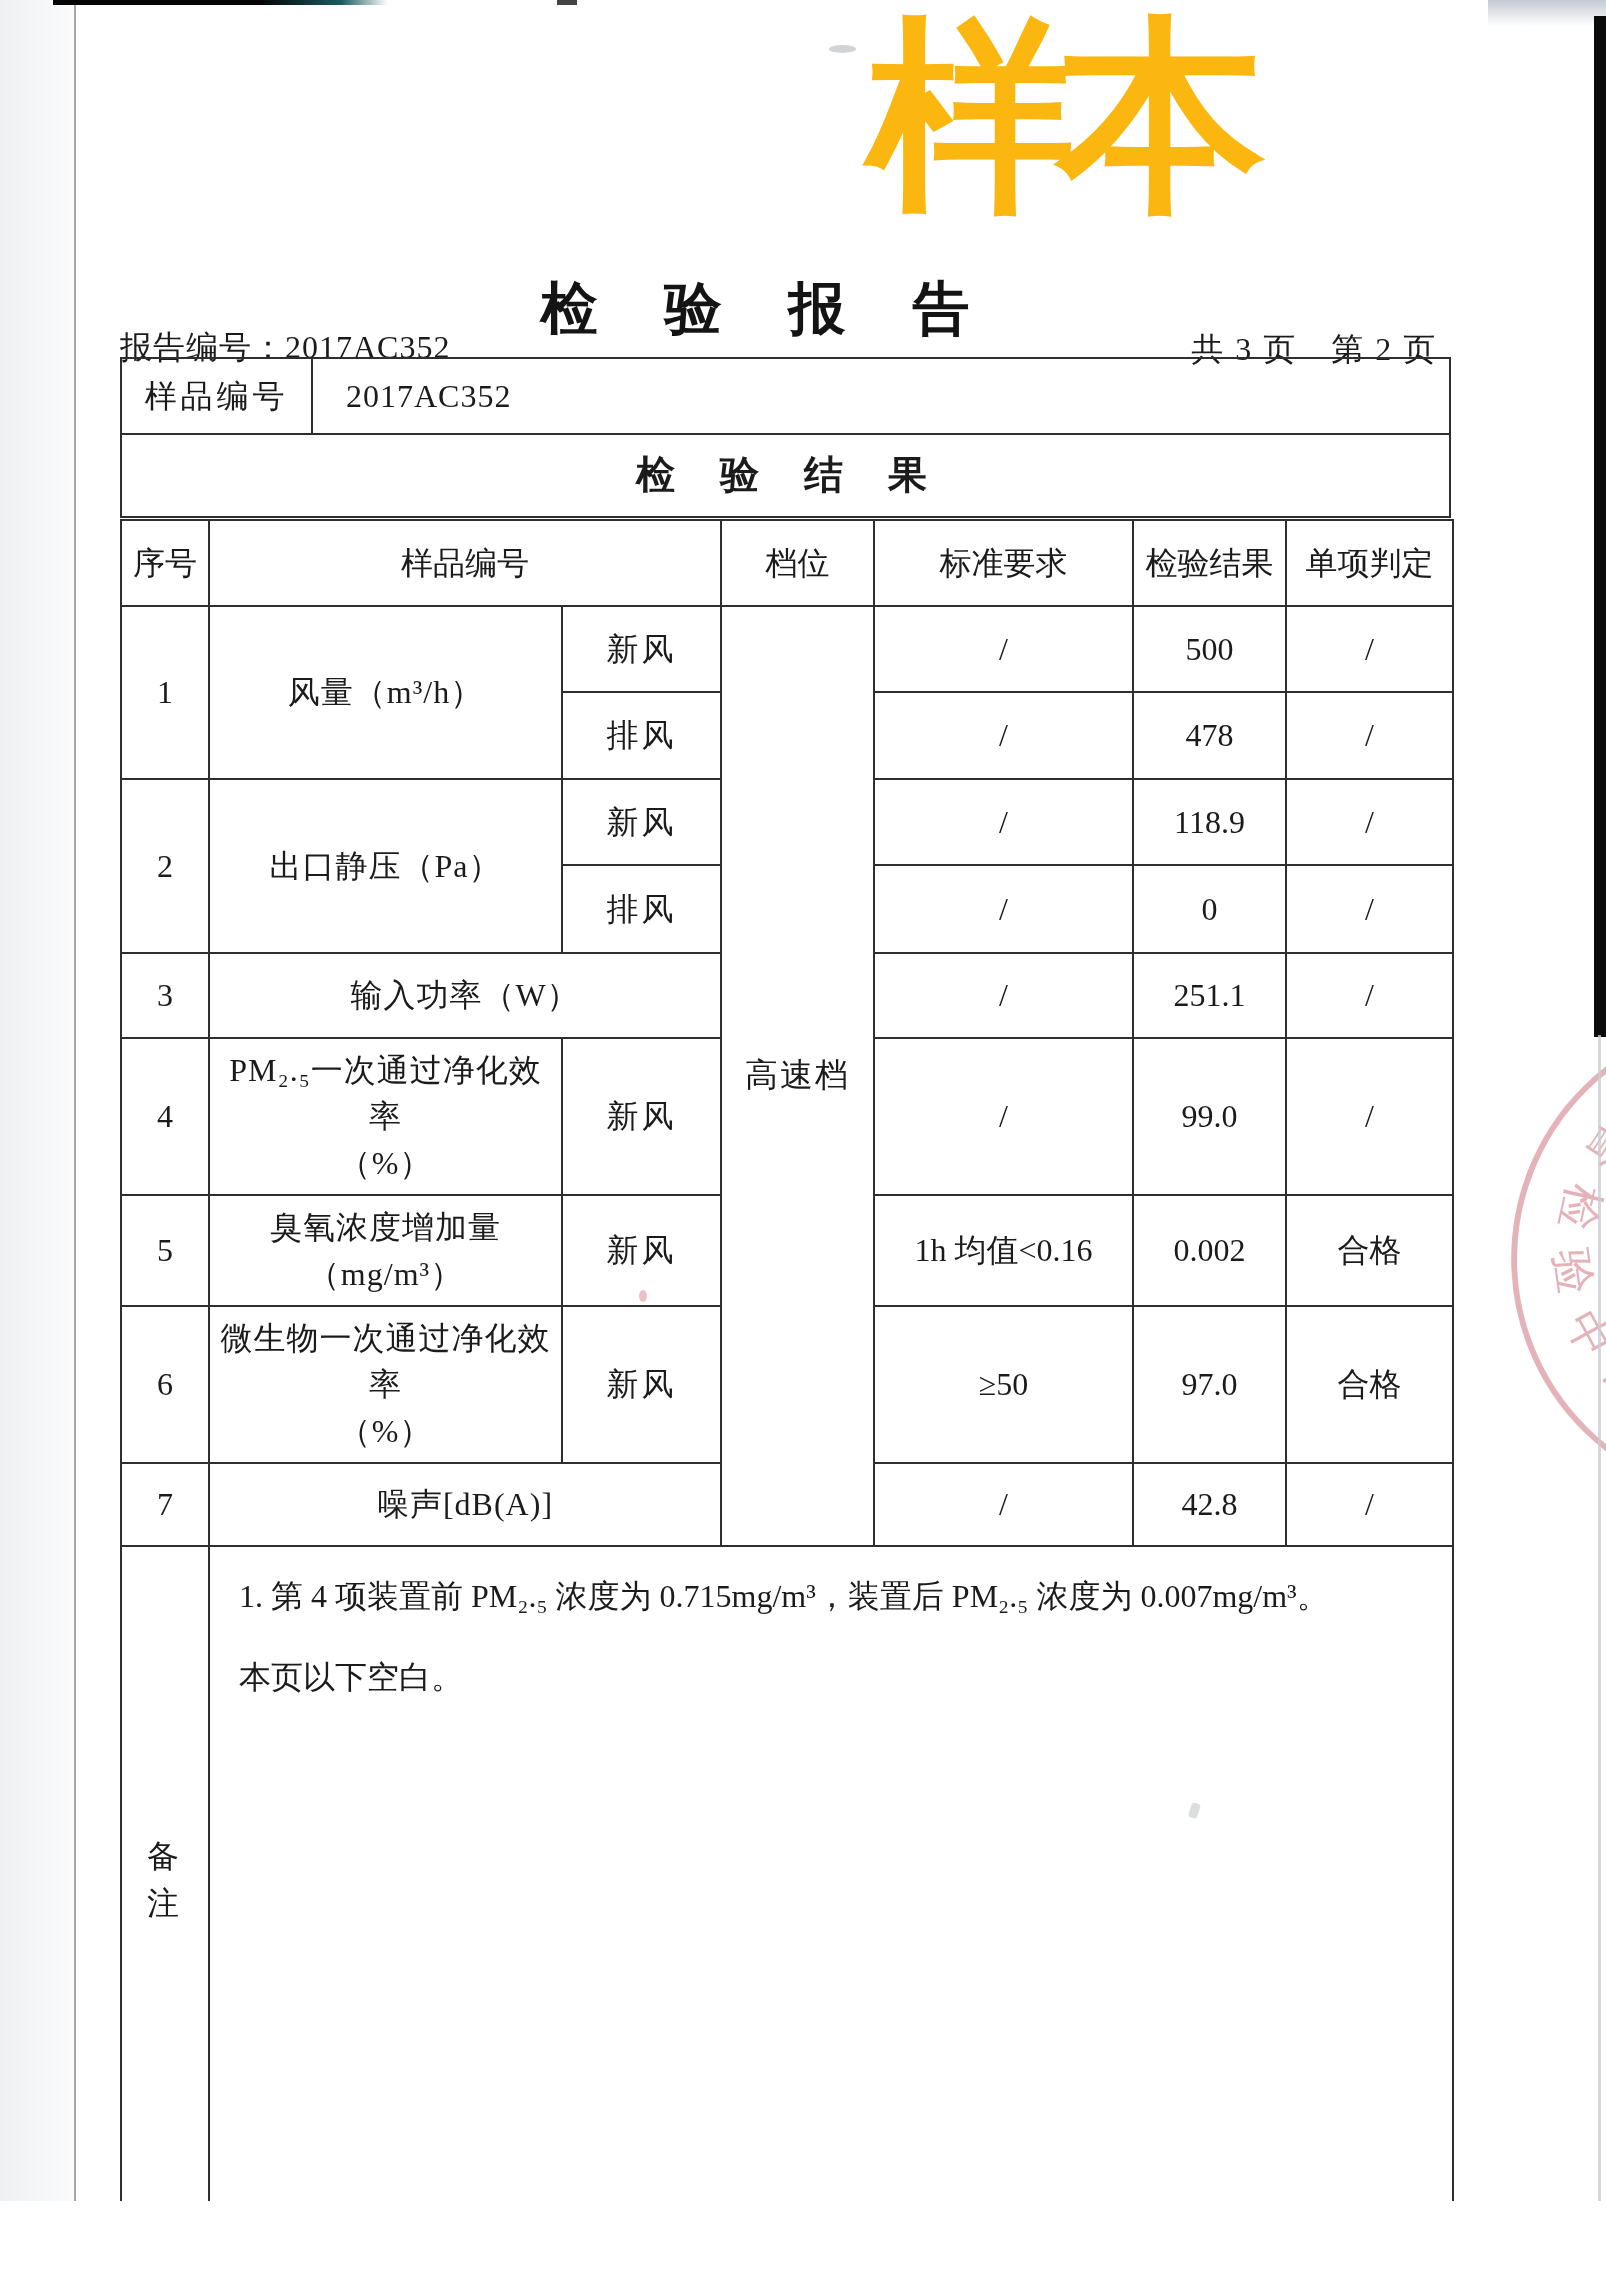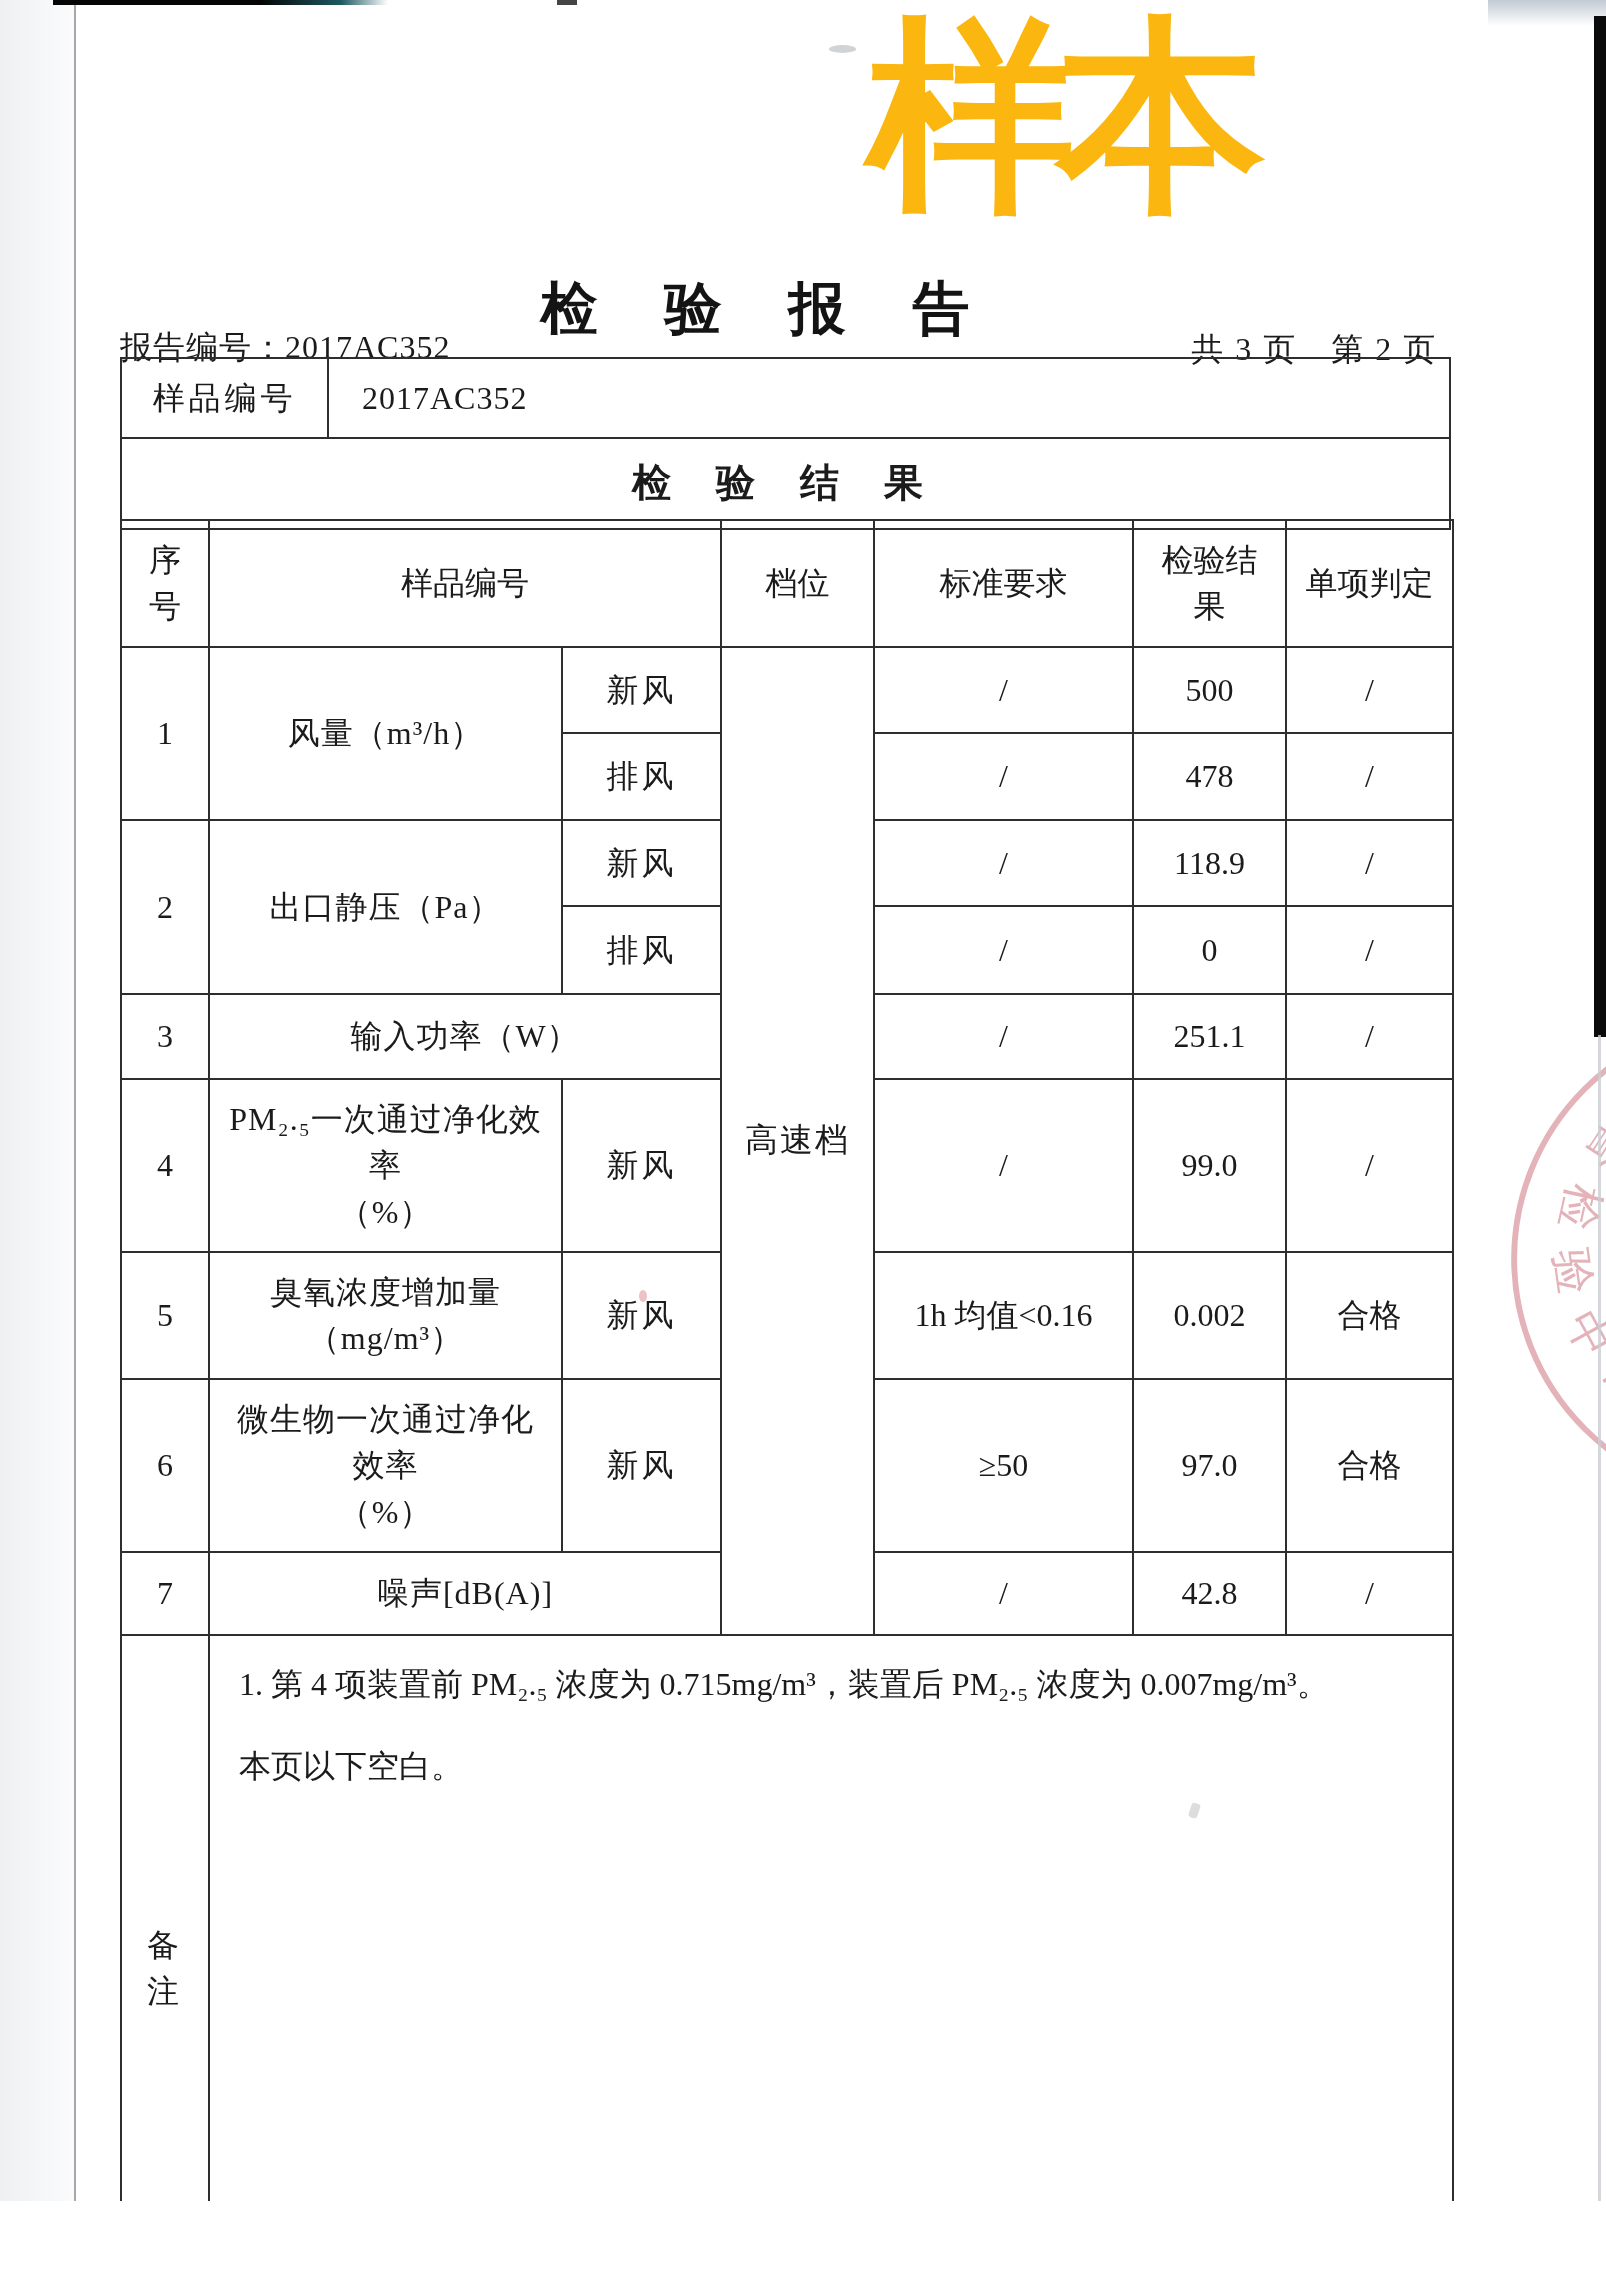--- a/index.html
+++ b/index.html
@@ -42,21 +42,21 @@
     font-family:"Liberation Sans","DejaVu Sans",sans-serif;font-weight:700;font-size:63px;letter-spacing:2px;color:#141414;}
   .doc-title{position:absolute;left:437px;top:271px;width:674px;text-align:center;z-index:2;
     font-family:"Liberation Sans","DejaVu Sans",sans-serif;font-weight:700;font-size:57px;
     letter-spacing:67px;padding-left:29px;box-sizing:border-box;white-space:nowrap;color:#141414;}
   
   .meta-line{position:absolute;left:120px;top:326px;width:1331px;font-size:32px;z-index:2;letter-spacing:1px;}
   .meta-line .pages{position:absolute;right:13.7px;top:2px;letter-spacing:2px;}
   
   table{border-collapse:collapse;table-layout:fixed;background:transparent;}
   td{border:2px solid #2e2e2e;text-align:center;vertical-align:middle;
-     font-size:32px;padding:16px;overflow:hidden;line-height:1.45;}
+     font-size:32px;padding:8px;overflow:hidden;line-height:1.45;}
   .tbl-top{position:absolute;left:120px;top:357px;width:1331px;z-index:2;}
   .tbl-top td{border-width:2.9px;}
   .tbl-main{position:absolute;left:120px;top:519px;width:1331px;z-index:2;}
   .tbl-main td{border-top-width:2.9px;border-bottom-width:2.9px;margin-top:7px;}
   .tbl-top .c-label{width:173px;letter-spacing:3.9px;}
   .tbl-top .c-value{text-align:left;padding-left:33px;letter-spacing:1px;}
   .banner{font-weight:700;font-size:39px;letter-spacing:45px;padding-left:45px !important;}
   .h78{height:76px;} .h85{height:83px;} .h88{height:86px;} .h89{height:87px;}
   .h90{height:88px;} .h87{height:85px;} .h111{height:109px;} .h109{height:107px;}
   .h113{height:111px;} .h680{height:667px;}

